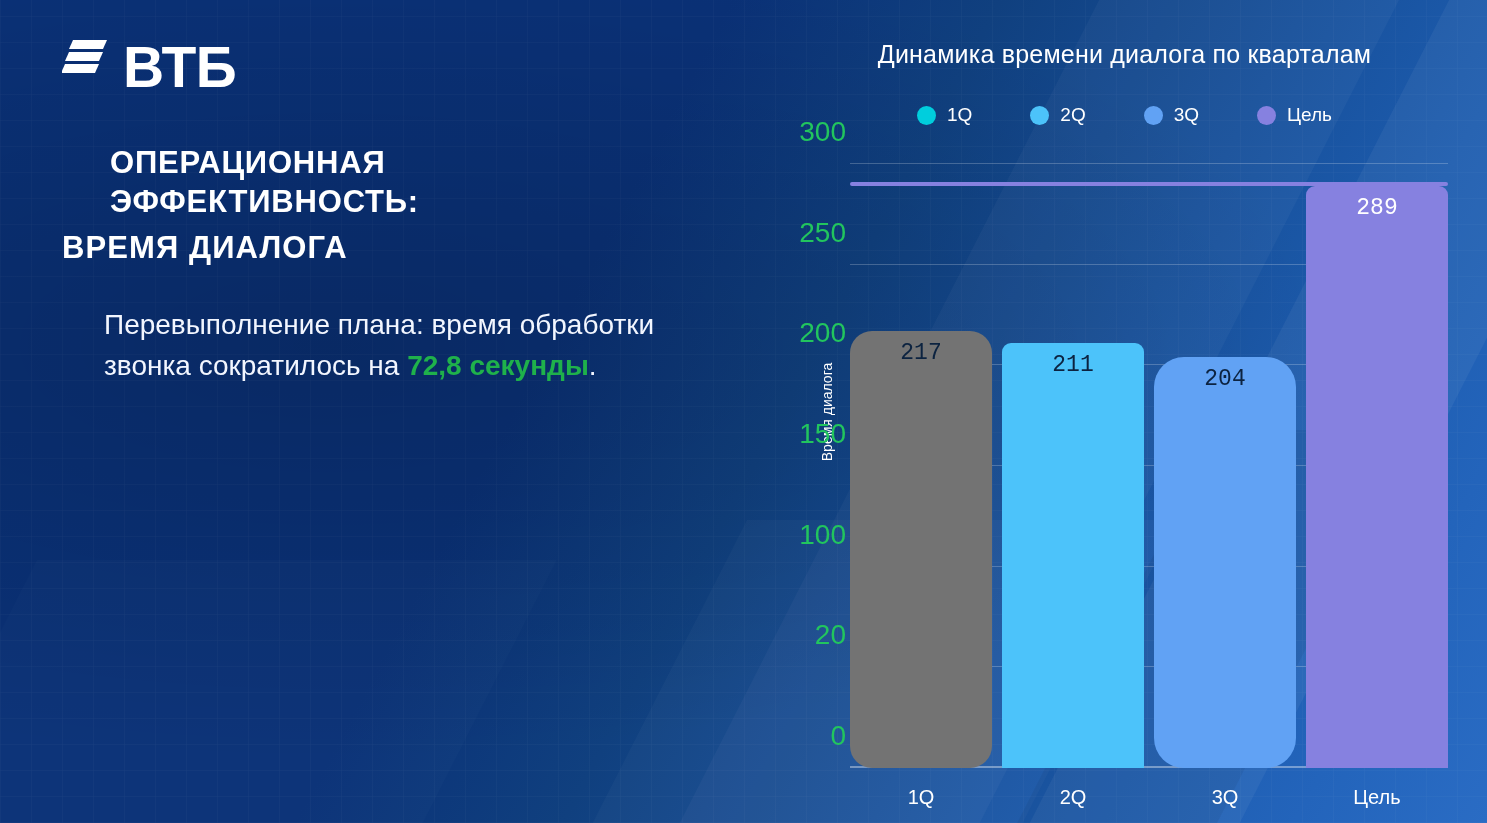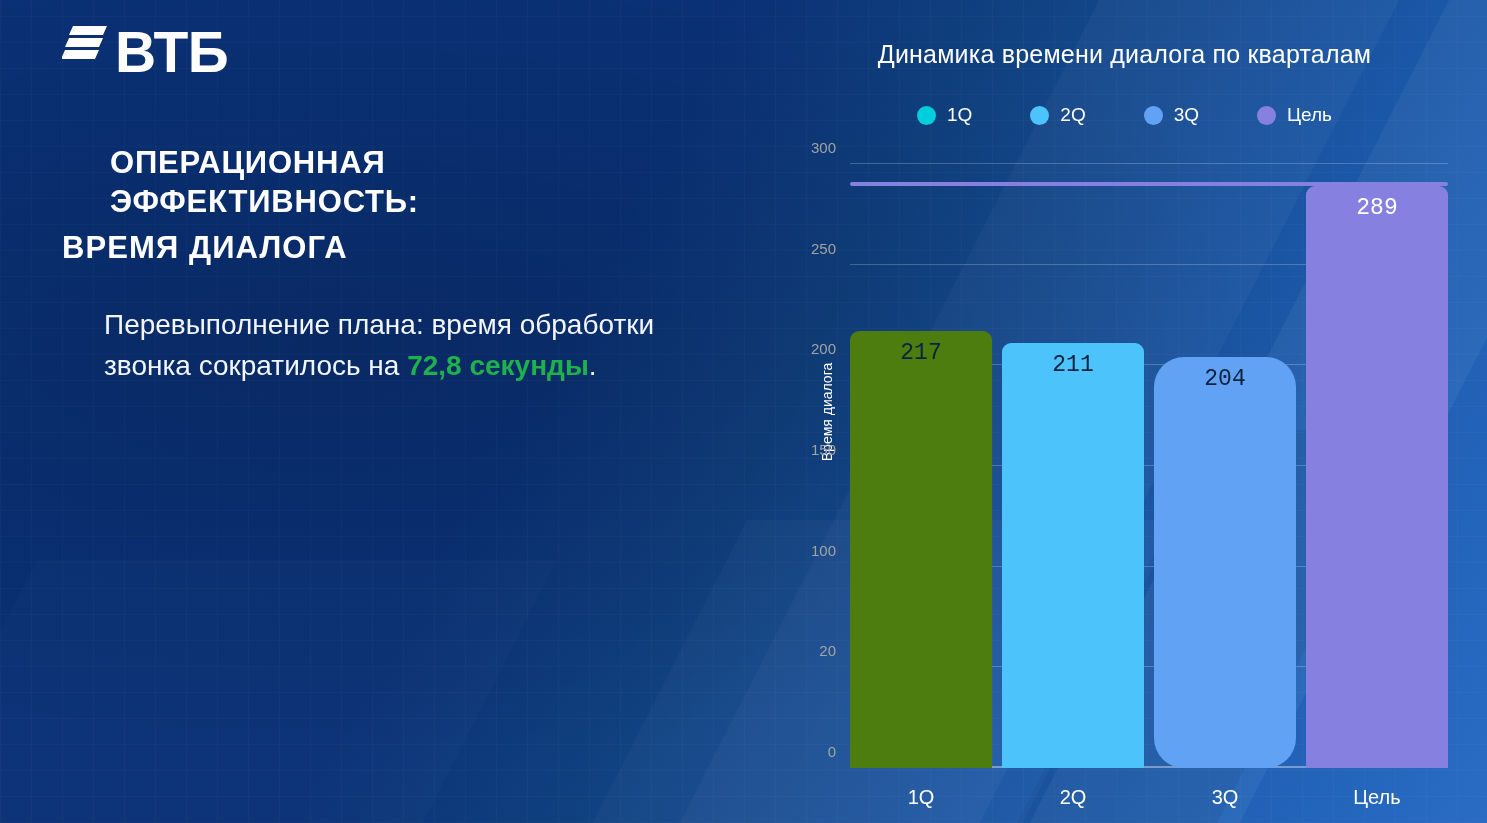--- a/index.html
+++ b/index.html
@@ -61,22 +61,22 @@
   
   .left {
     position: absolute;
     left: 0; top: 0;
     width: 760px; height: 823px;
     padding: 24px 40px 0 62px;
   }
 
   .logo-row {
     display: flex;
-    align-items: flex-start;
-    gap: 7px;
+    align-items: center;
+    gap: 15px;
     height: 86px;
   }
   .logo-mark {
     display: block;
     margin-bottom: 14px;
   }
   .logo-text {
     color: #ffffff;
     font-size: 57px;
     font-weight: 700;
@@ -171,24 +171,24 @@
   .target-line {
     position: absolute;
     left: 0; width: 100%;
     height: 4px;
     background: #8681e0;
     border-radius: 2px;
   }
   .ytick {
     position: absolute;
     right: 100%;
-    margin-right: 14px;
+    margin-right: 4px;
     transform: translateY(-50%);
-    color: #a3a3a3;
-    font-size: 15px;
+    color: #22c55e;
+    font-size: 28px;
     white-space: nowrap;
   }
   .ylabel {
     position: absolute;
     left: 16px;
     top: 50%;
     transform: translateY(-50%) rotate(-90deg);
     transform-origin: center;
     color: #ffffff;
     font-size: 14px;
@@ -316,21 +316,21 @@
       <div class="ytick" style="bottom:50%">150</div>
       <div class="ytick" style="bottom:33.33%">100</div>
       <div class="ytick" style="bottom:16.67%">20</div>
       <div class="ytick" style="bottom:0%">0</div>
 
       <div class="target-line" style="bottom:96.33%"></div>
 
       <div class="bars">
 
         <div class="bar-slot">
-          <div class="bar" style="height:72.33%; background:#4d7c0f;">
+          <div class="bar" style="height:72.33%; background:#737373;border-radius:22px;">
             <span class="bar-value" style="color:#0c2340">217</span>
           </div>
           <div class="xtick">1Q</div>
         </div>
 
         <div class="bar-slot">
           <div class="bar" style="height:70.33%; background:#4cc3fa;">
             <span class="bar-value" style="color:#0c2340">211</span>
           </div>
           <div class="xtick">2Q</div>

